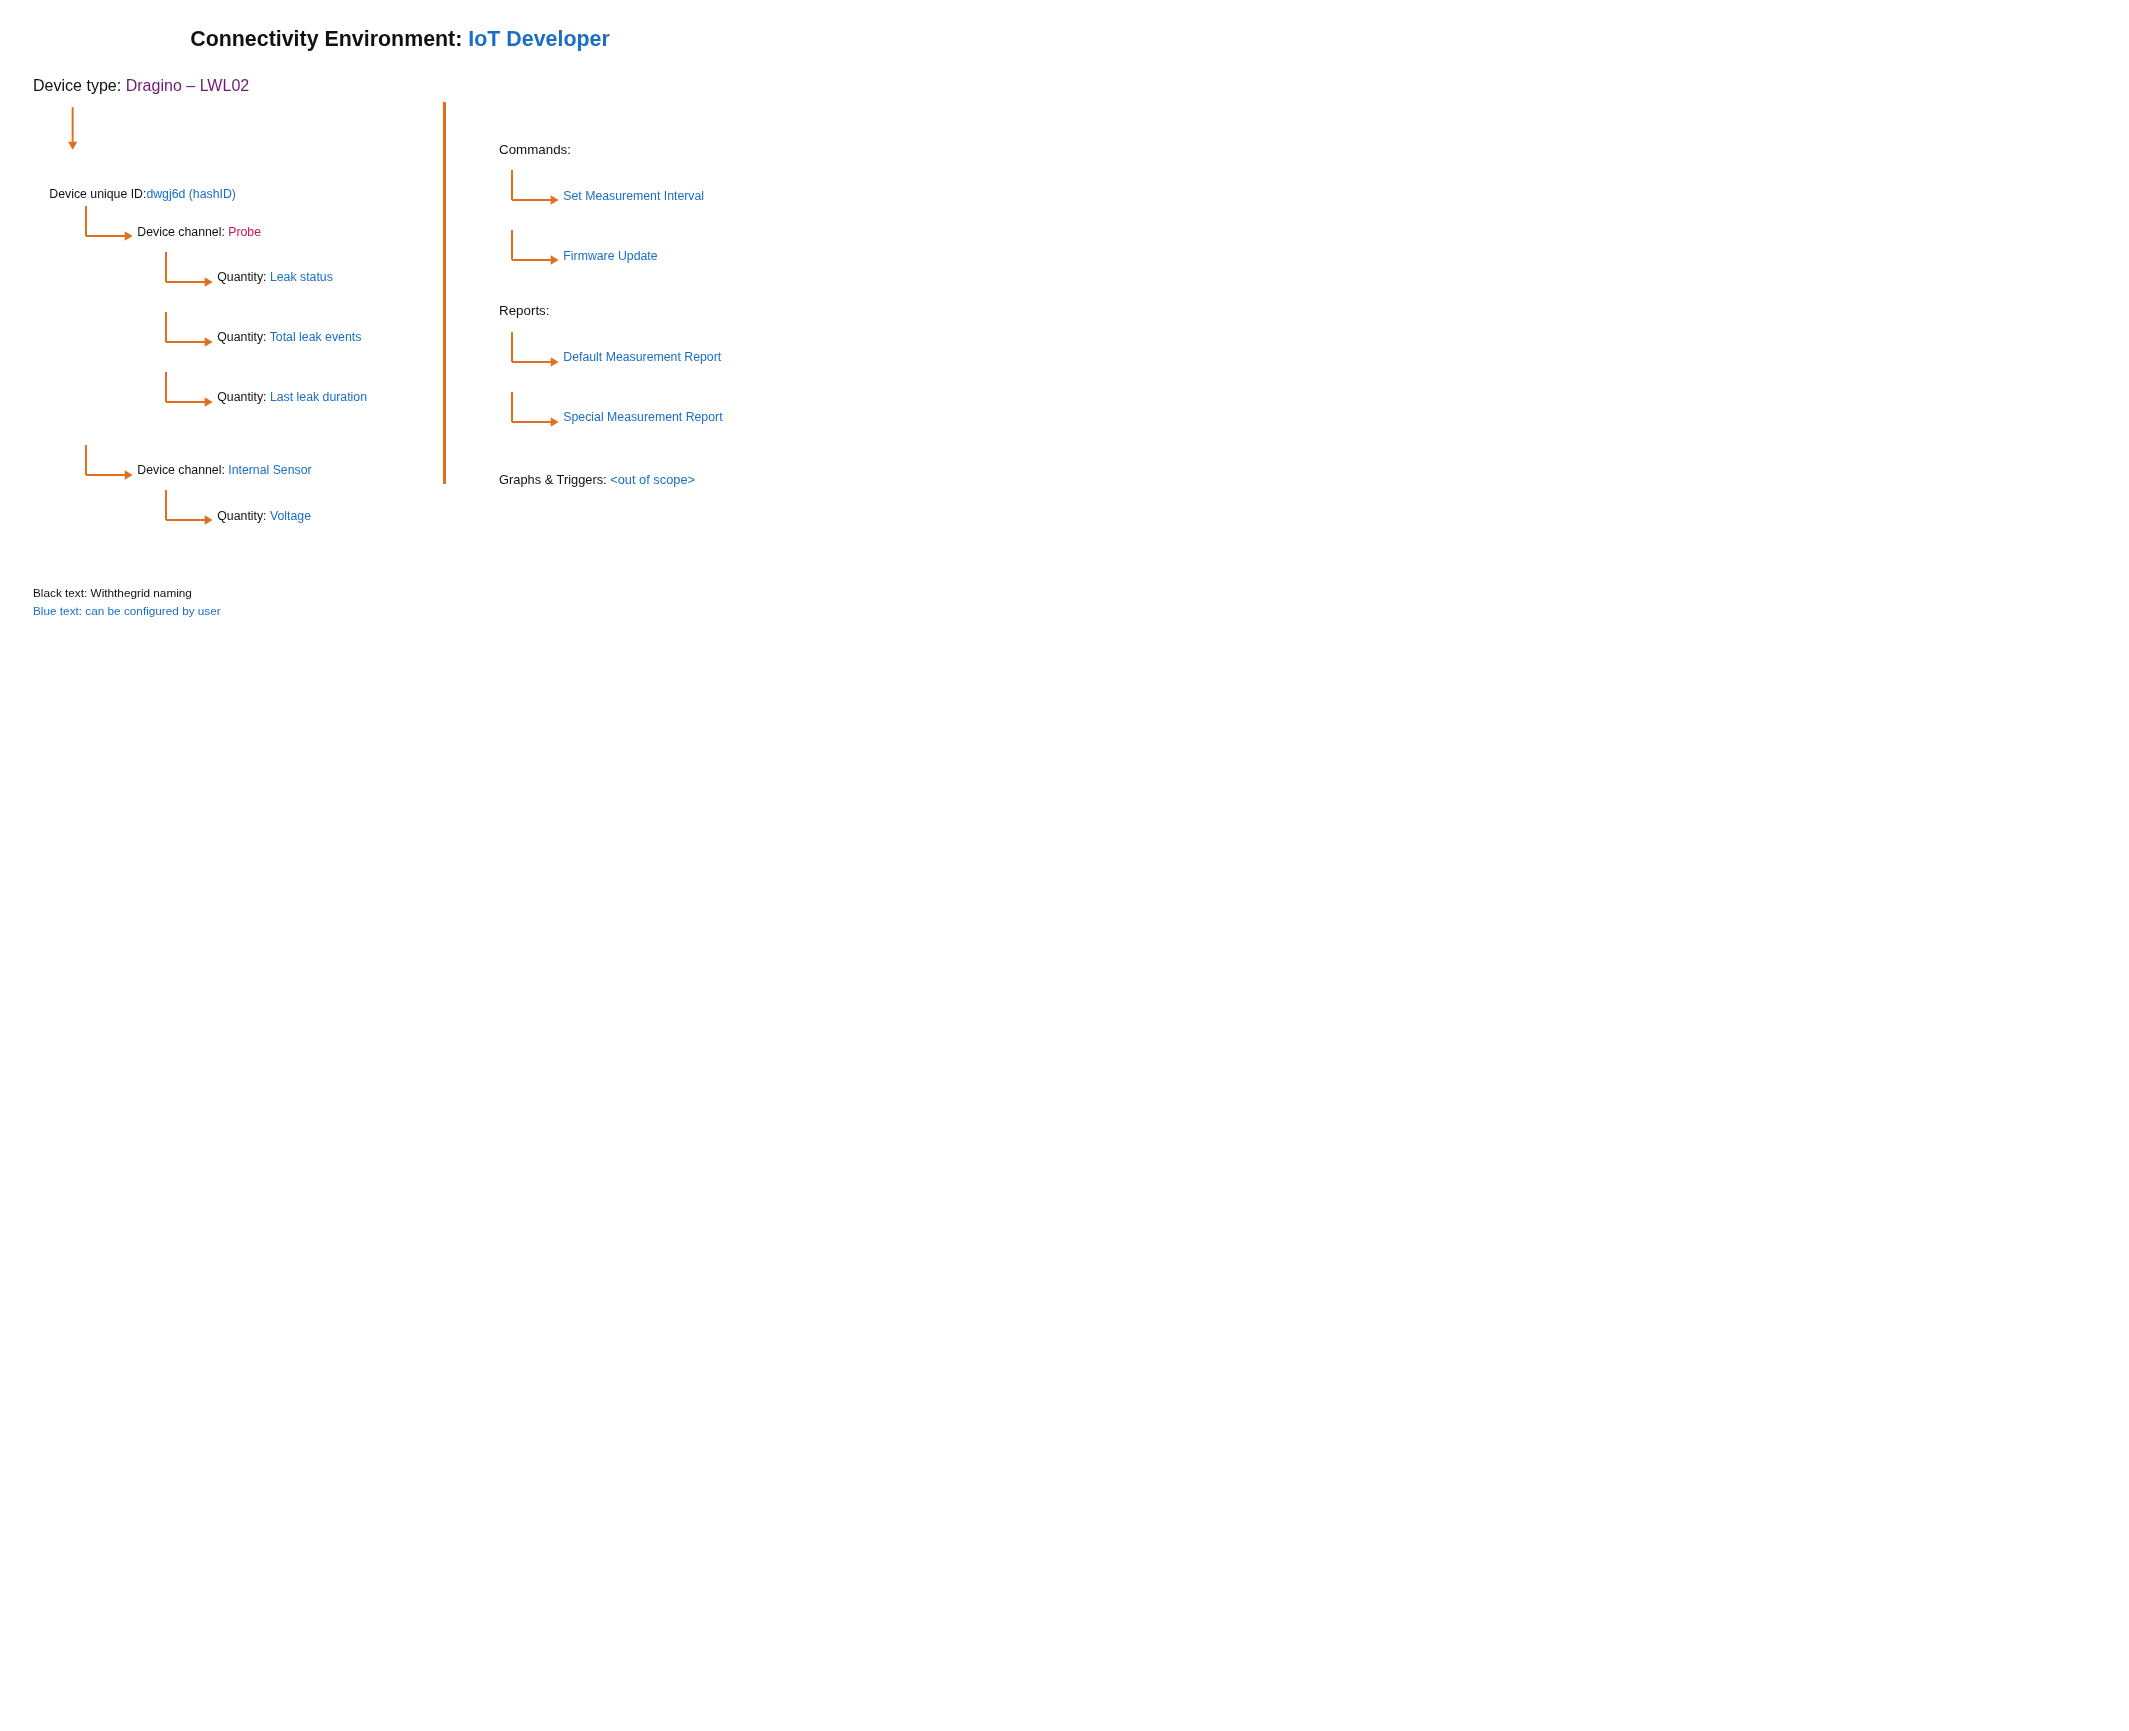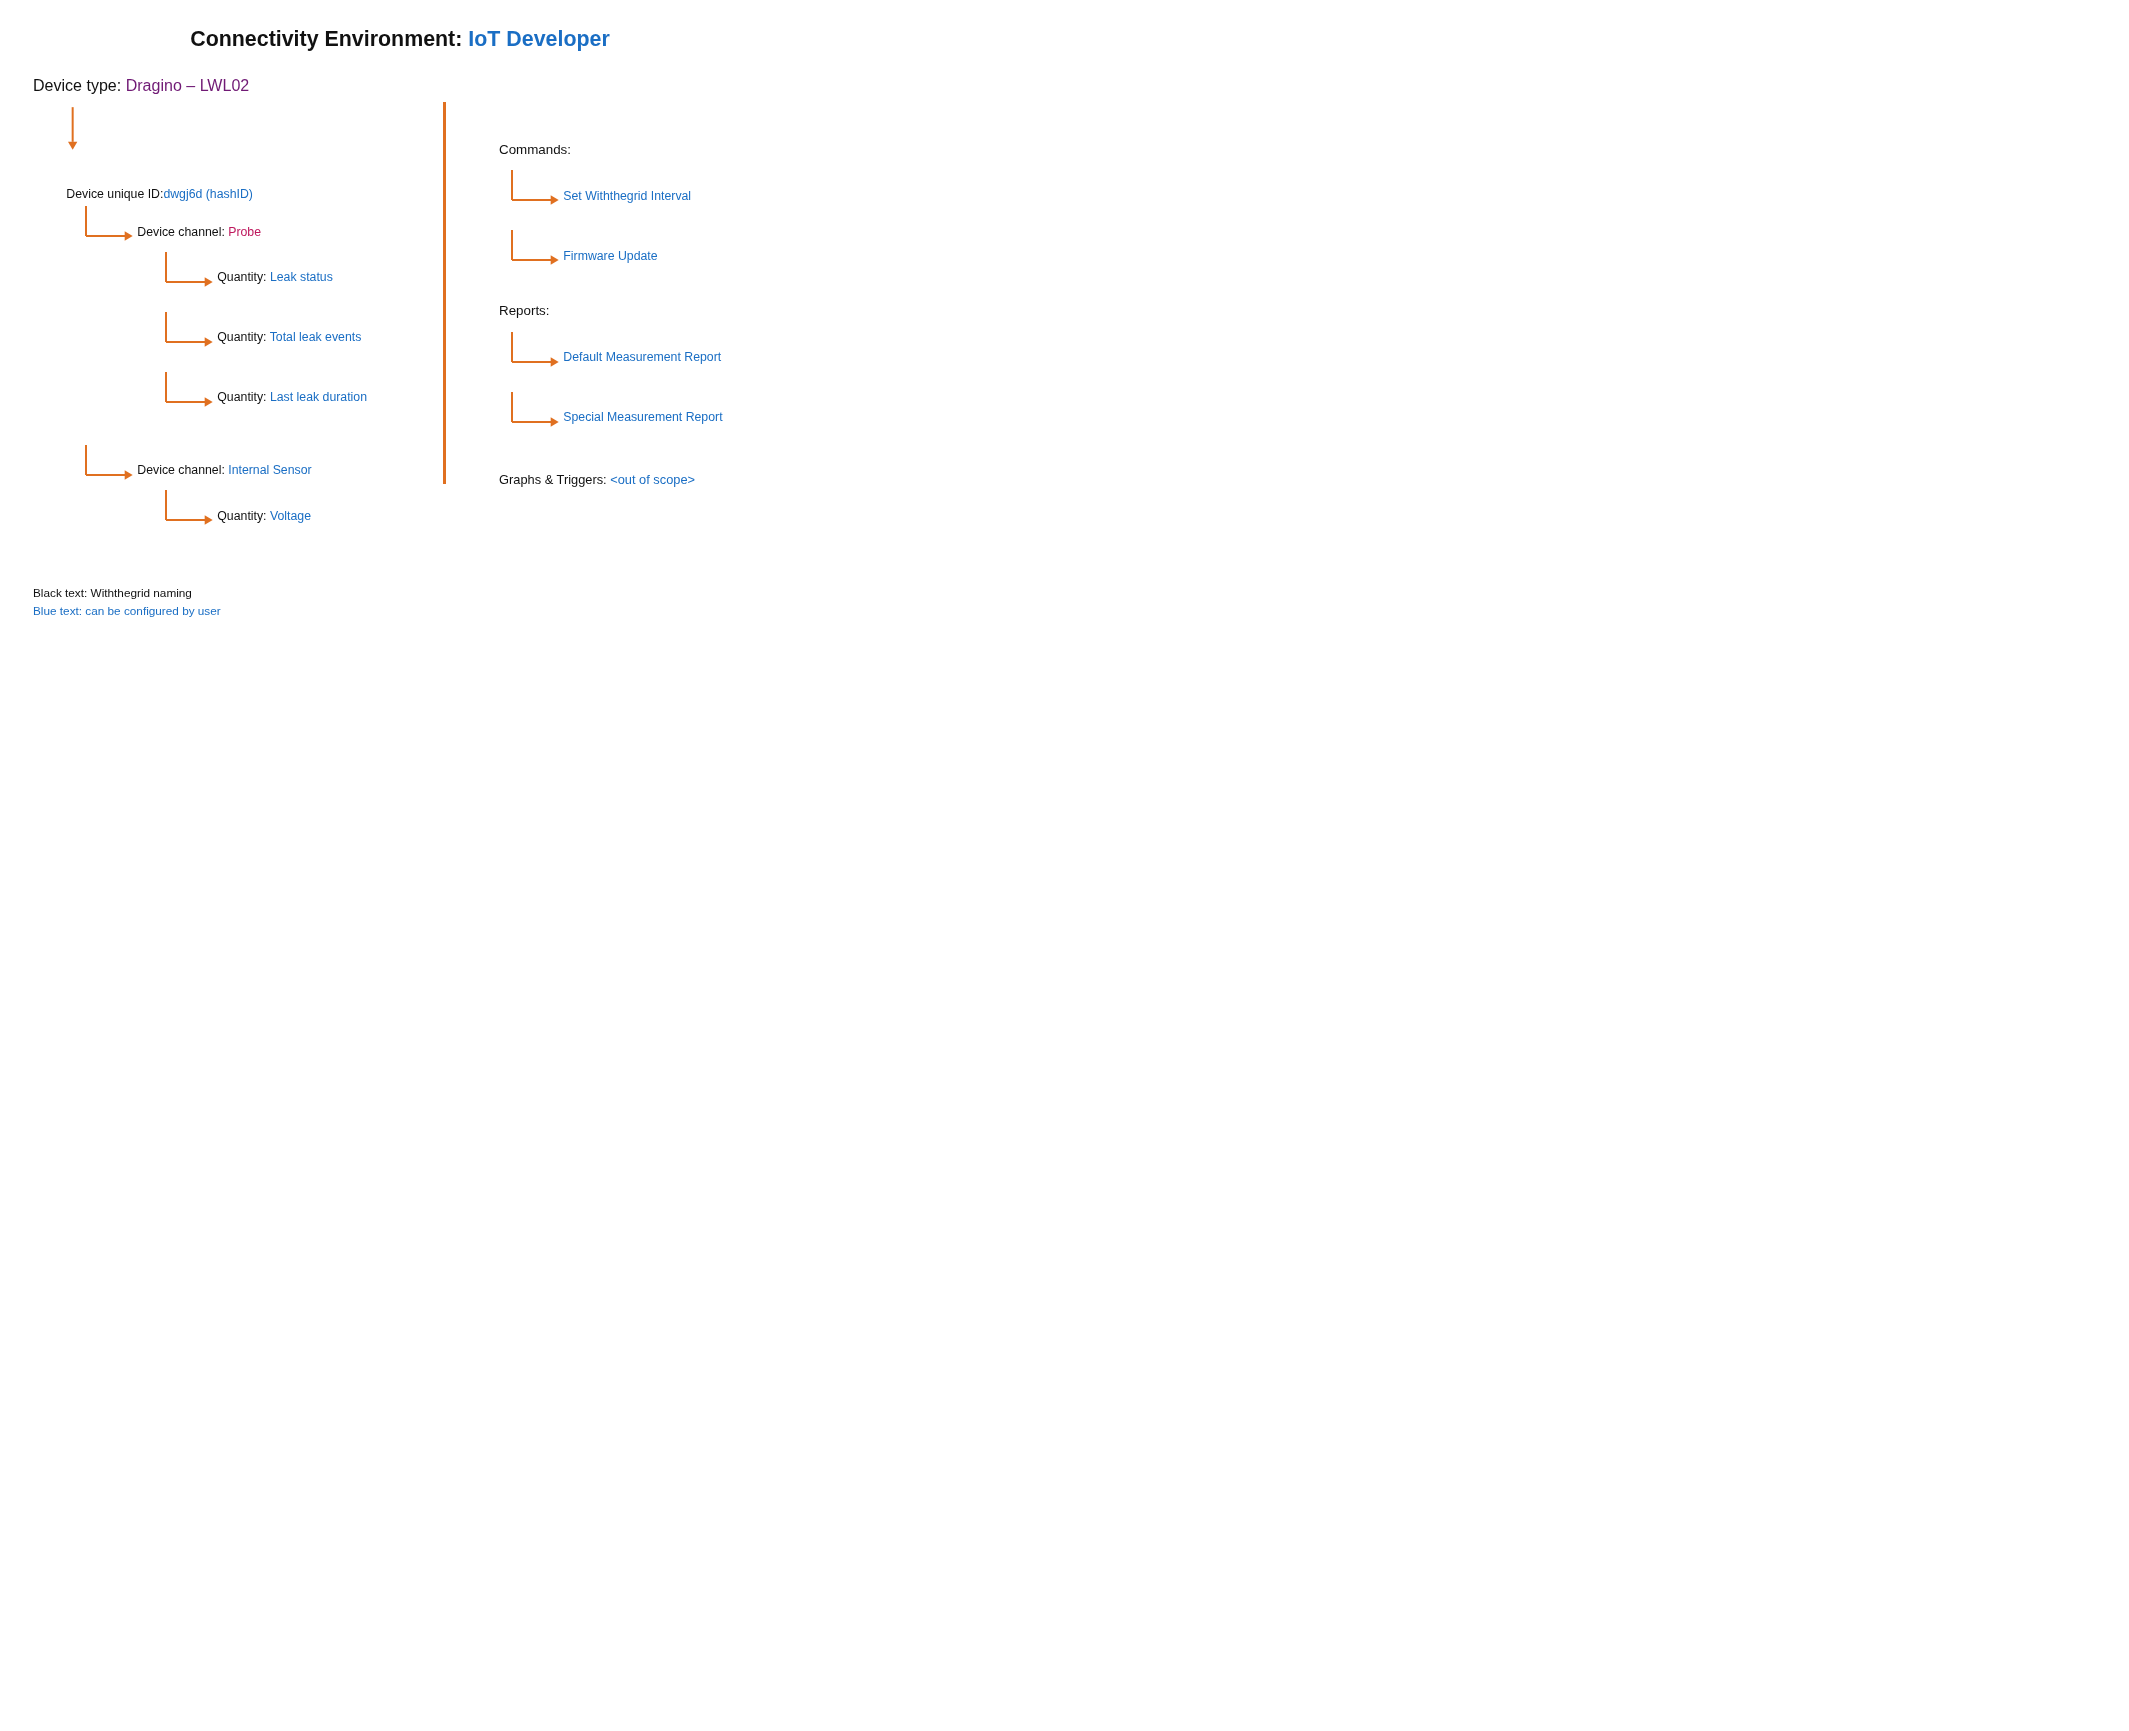--- a/index.html
+++ b/index.html
@@ -85,21 +85,21 @@
       font-size: 1.15rem;
       color: #1a6ec4;
       white-space: nowrap;
     }
 
     
     .device-uid-row {
       display: flex;
       align-items: center;
       margin-top: 33px;
-      margin-left: 20px;
+      margin-left: 3px;
     }
   </style>
 </head>
 <body>
 
 <div class="page-title">
   <span>Connectivity Environment: </span><span class="blue">IoT Developer</span>
 </div>
 
 <div class="device-type-label">
@@ -204,21 +204,21 @@
     <div style="margin-top:0;">
       <div class="right-section-title" style="font-size:1.25rem; margin-bottom:13.3px;">Commands:</div>
 
       <div style="position:relative; margin-bottom:6.7px; margin-left:13.3px;">
         <svg width="60" height="40" style="overflow:visible; display:block;" viewBox="0 0 90 60">
           <line x1="0" y1="0" x2="0" y2="45" stroke="#e07020" stroke-width="3"></line>
           <line x1="0" y1="45" x2="65" y2="45" stroke="#e07020" stroke-width="3"></line>
           <polygon points="58,38 58,52 70,45" fill="#e07020"></polygon>
         </svg>
         <div style="position:absolute; top:18.7px; left:51px;">
-          <span class="right-col-item">Set Withthegrid Interval</span>
+          <span class="right-col-item">Set Measurement Interval</span>
         </div>
       </div>
 
       <div style="position:relative; margin-bottom:6.7px; margin-left:13.3px; margin-top:20px;">
         <svg width="60" height="40" style="overflow:visible; display:block;" viewBox="0 0 90 60">
           <line x1="0" y1="0" x2="0" y2="45" stroke="#e07020" stroke-width="3"></line>
           <line x1="0" y1="45" x2="65" y2="45" stroke="#e07020" stroke-width="3"></line>
           <polygon points="58,38 58,52 70,45" fill="#e07020"></polygon>
         </svg>
         <div style="position:absolute; top:18.7px; left:51px;">

